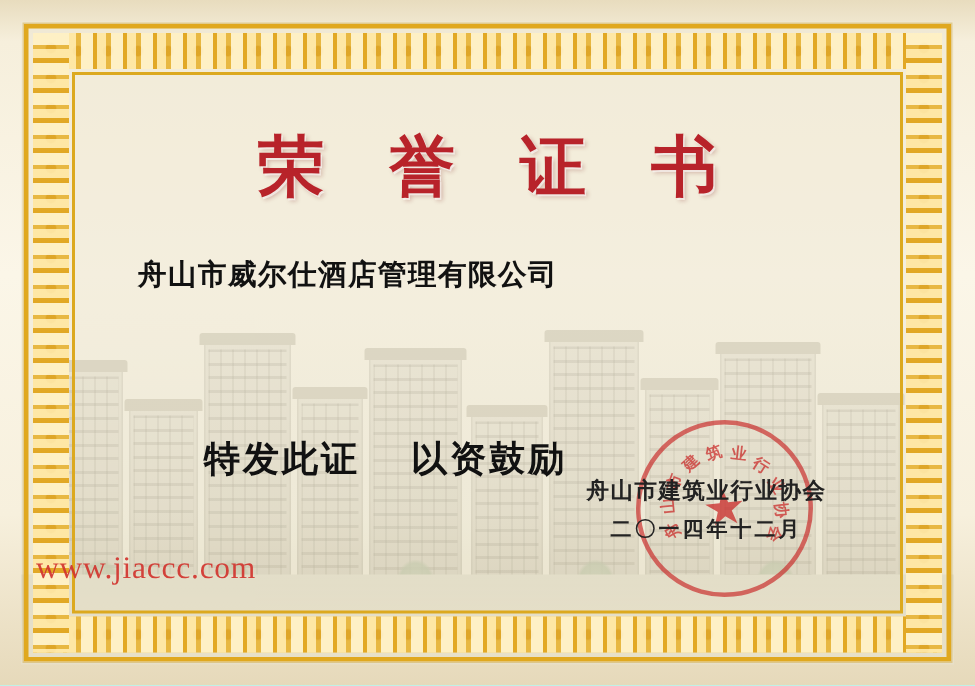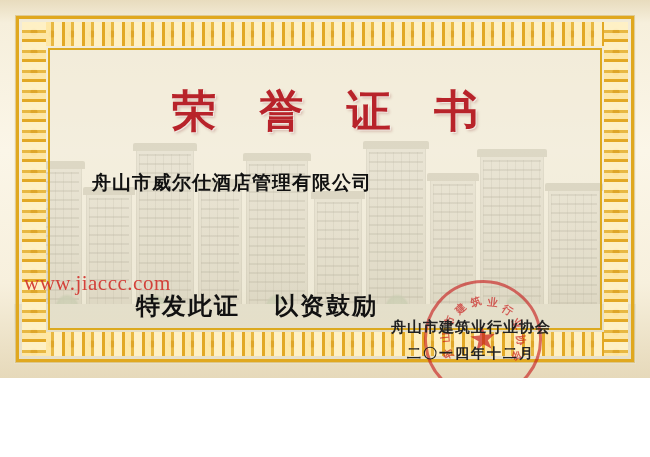--- a/index.html
+++ b/index.html
@@ -10,21 +10,21 @@
   body {
     width: 650px;
     height: 457px;
     overflow: hidden;
     font-family: "Liberation Sans", sans-serif;
   }
 
   #certificate {
     position: relative;
     width: 650px;
-    height: 378px;
+    height: 457px;
     background: #5eead4;
     overflow: hidden;
   }
 
   
   .paper-edge {
     position: absolute;
     inset: 0;
     background:
       linear-gradient(180deg, #e8dcbe 0%, #f6efdc 6%, #fbf6e8 40%, #f7f0dd 75%, #e6d9ba 100%);
@@ -238,21 +238,21 @@
     position: absolute;
     left: 50%;
     top: 50%;
     transform-origin: 0 0;
     white-space: nowrap;
   }
 
   .watermark {
     position: absolute;
     left: 24px;
-    bottom: 82px;
+    bottom: 66px;
     font-family: "Liberation Serif", serif;
     font-size: 21px;
     color: #d2352f;
     opacity: 0.92;
     letter-spacing: 0.5px;
   }
 </style>
 </head>
 <body>
 

